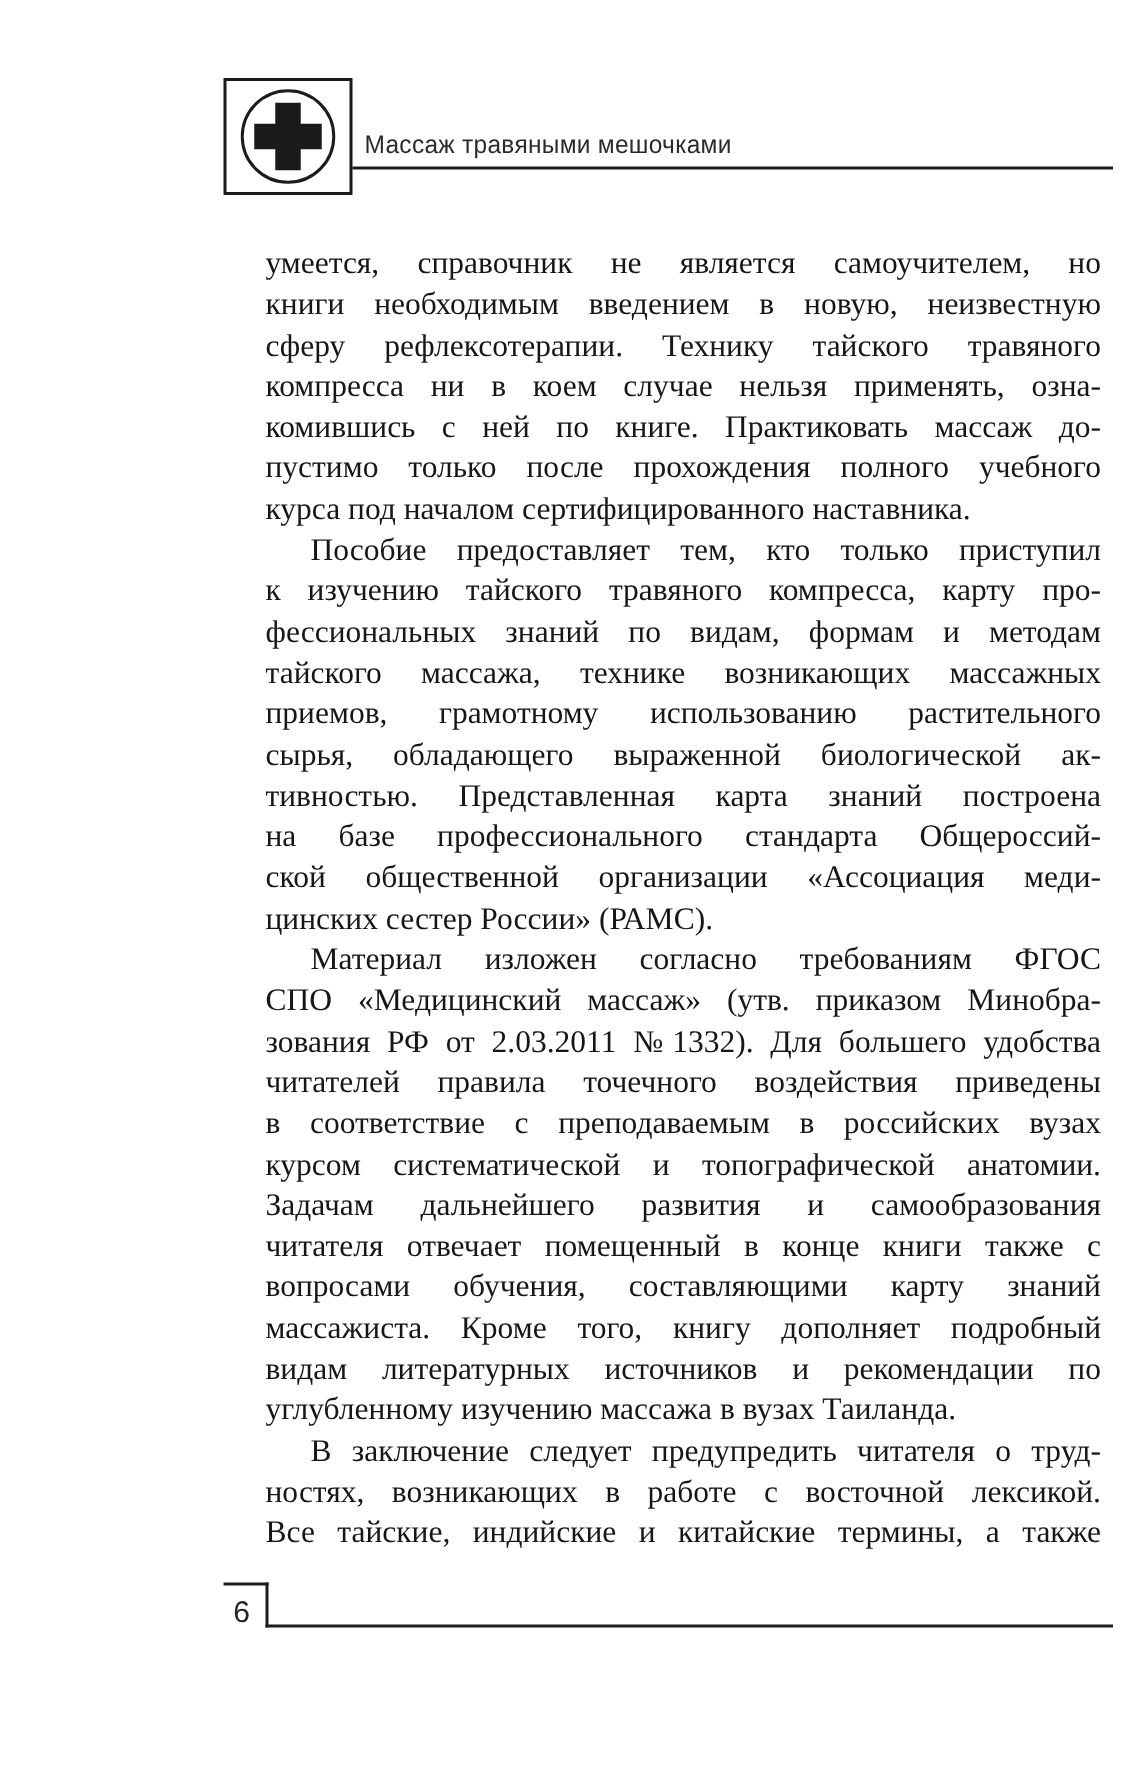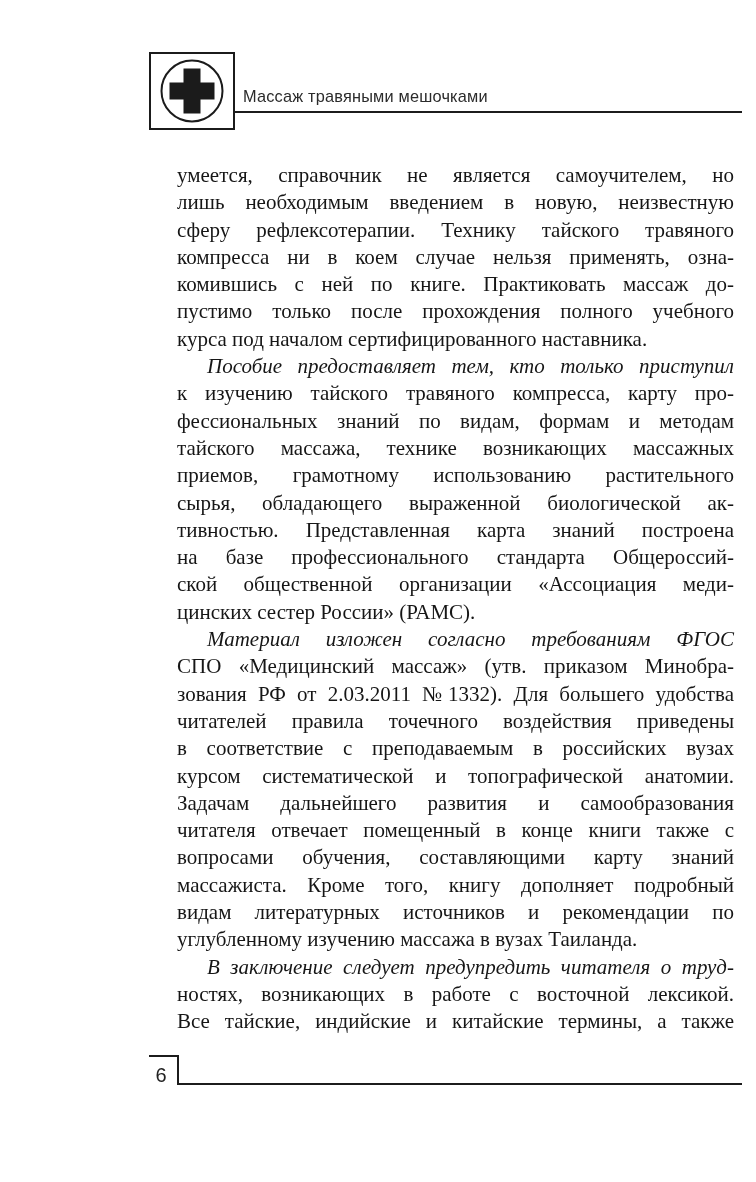--- a/index.html
+++ b/index.html
@@ -55,21 +55,20 @@
     text-align: justify;
     text-align-last: justify;
     white-space: nowrap;
   }
   .body-text .line.lastline {
     text-align: center;
     text-align-last: left;
   }
   .body-text .line.indent {
     padding-left: 30px;
-    font-style: italic;
   }
 
   
   .footer-rule-top {
     position: absolute;
     left: 105px; top: 1055px;
     width: 30px; height: 2px;
     background: #1c1c1c;
   }
   .footer-rule-vertical {
@@ -106,21 +105,21 @@
         <circle cx="32" cy="32" r="30.5" fill="none" stroke="#1b1b1b" stroke-width="2"></circle>
         <path d="M23.5 9.5 h17 v14 h14 v17 h-14 v14 h-17 v-14 h-14 v-17 h14 z" fill="#1b1b1b"></path>
       </svg>
     </span>
   </div>
   <div class="running-title">Массаж травяными мешочками</div>
 
   <div class="body-text" id="body-text">
       <div>
         <div class="line">умеется, справочник не является самоучителем, но</div>
-        <div class="line">лишь необходимым введением в новую, неизвестную</div>
+        <div class="line">книги необходимым введением в новую, неизвестную</div>
         <div class="line">сферу рефлексотерапии. Технику тайского травяного</div>
         <div class="line">компресса ни в коем случае нельзя применять, озна-</div>
         <div class="line">комившись с ней по книге. Практиковать массаж до-</div>
         <div class="line">пустимо только после прохождения полного учебного</div>
         <div class="line lastline">курса под началом сертифицированного наставника.</div>
       </div>
       <div>
         <div class="line indent">Пособие предоставляет тем, кто только приступил</div>
         <div class="line">к изучению тайского травяного компресса, карту про-</div>
         <div class="line">фессиональных знаний по видам, формам и методам</div>

